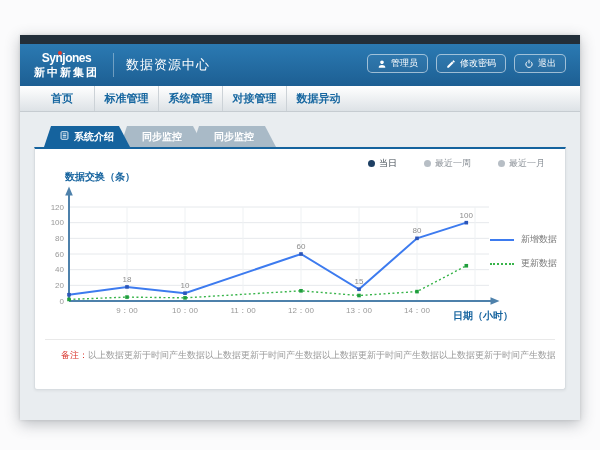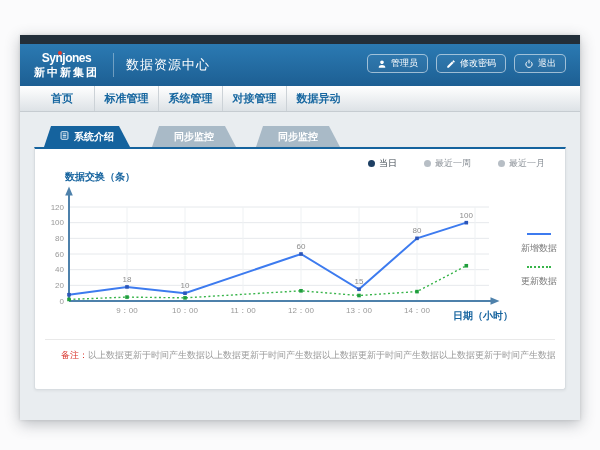--- a/index.html
+++ b/index.html
@@ -22,21 +22,21 @@
   .pill-btn { display:flex; align-items:center; gap:4px; border:1px solid rgba(255,255,255,.55);
               border-radius:5px; padding:2px 9px; color:#fff; font-size:9px; cursor:pointer; background:rgba(255,255,255,.04); }
   .pill-btn svg { display:block; }
 
   .navbar { height:26px; background:linear-gradient(#ffffff,#dde2e6); border-bottom:1px solid #c6ccd1; display:flex; padding-left:10px; }
   .nav-item { width:64px; text-align:center; line-height:25px; font-size:11px; font-weight:bold; color:#1767a0; cursor:pointer; }
   .nav-item + .nav-item { border-left:1px solid #ccd2d7;font-family:Liberation Serif, serif; }
 
   .content { height:308px; padding:14px 14px 0; }
 
-  .tabs { display:flex; height:21px; padding-left:10px; align-items:center;gap:32px; }
+  .tabs { display:flex; height:21px; padding-left:10px; align-items:center; }
   .tab { height:21px; display:flex; align-items:center; justify-content:center; gap:5px;
          font-size:10px; font-weight:bold; color:#fff; cursor:pointer;
          clip-path:polygon(7px 0, calc(100% - 11px) 0, 100% 100%, 0 100%); }
   .tab.active { background:#15639e; width:86px; z-index:3; }
   .tab.inactive { background:#a9bac7; width:84px; margin-left:-10px; z-index:1; }
   .tab.inactive + .tab.inactive { margin-left:-12px; z-index:0; }
 
   .card { position:relative; background:#fff; border:1px solid #d8dde1; border-top:2px solid #15639e;
           border-radius:0 0 3px 3px; height:243px; box-shadow:0 1px 3px rgba(0,0,0,.06); }
 
@@ -47,21 +47,21 @@
   .filter-opt.selected .dot { background:#1d3f63; }
 
   .y-axis-title { position:absolute; left:30px; top:21px; font-size:10px; font-weight:bold; color:#15639e; }
   .x-axis-title { position:absolute; left:418px; top:160px; font-size:10px; font-weight:bold; color:#15639e; }
 
   .chart-svg { position:absolute; left:6px; top:33px; pointer-events:none; }
   .tick { font-size:8px; fill:#999; }
   .pt-label { font-size:8px; fill:#8d8d8d; }
 
   .legend { position:absolute; right:8px; top:84px; }
-  .legend-item { display:flex; align-items:center; gap:7px; margin-bottom:11px; cursor:pointer;flex-direction:column; }
+  .legend-item { display:flex; align-items:center; gap:7px; margin-bottom:11px; cursor:pointer; }
   .legend-swatch { width:24px; border-top-width:2px; }
   .legend-label { font-size:9px; color:#777; }
 
   .card-divider { position:absolute; left:10px; right:10px; top:190px; border-top:1px solid #e9e9e9; }
   .note { position:absolute; left:26px; top:200px; right:10px; font-size:9px; color:#9a9a9a; white-space:nowrap; overflow:hidden; }
   .note-prefix { color:#d9342b; }
 </style>
 </head>
 <body>
 

